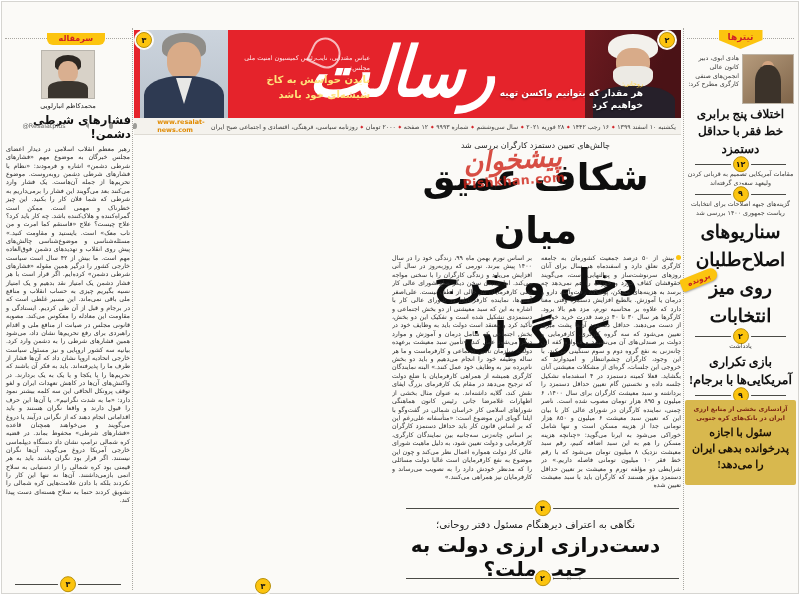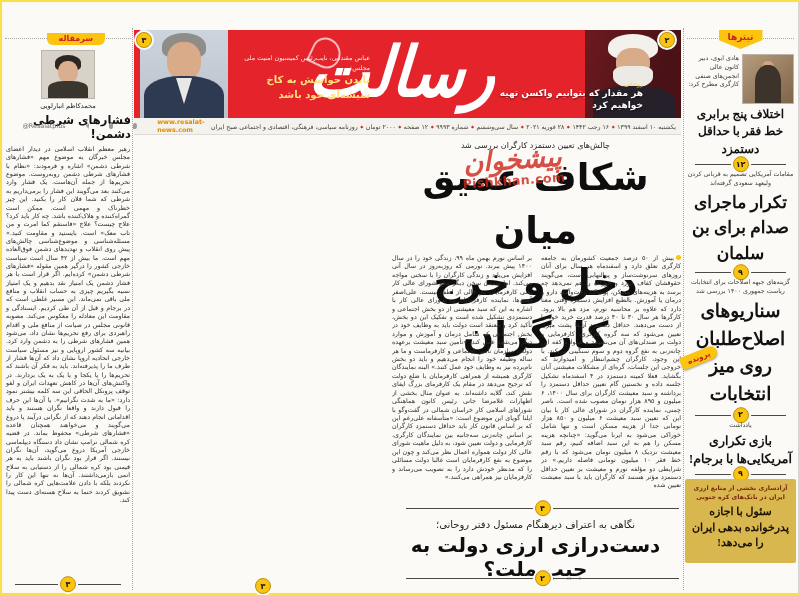--- a/index.html
+++ b/index.html
@@ -1,16 +1,16 @@
 <!DOCTYPE html>
 <html lang="fa"><head>
 <meta charset="utf-8">
 <style>
   html,body{margin:0;padding:0;background:#e8e7e4;font-family:"DejaVu Sans",sans-serif;}
-  #stage{position:relative;width:800px;height:595px;background:#fde047;overflow:hidden;}
+  #stage{position:relative;width:800px;height:595px;background:#ffffff;overflow:hidden;}
   #paper{position:absolute;inset:1px;background:#fbfaf7;border:1px solid #d6d5d1;}
 
   
   .badge{display:inline-flex;width:14px;height:14px;border-radius:50%;background:#fcc40f;border:1px solid #b8900c;
          align-items:center;justify-content:center;font-size:8px;font-weight:bold;color:#151515;
          box-shadow:0 0 0 2px #fbfaf7;}
   .rule{position:relative;border-top:1.4px solid #4a4a46;margin:0 6px;}
   .rule .badge{position:absolute;left:50%;top:0;transform:translate(-50%,-55%);}
   .dotline{position:absolute;border-top:1px dotted #a8a6a0;}
   .vsep{position:absolute;top:28px;height:562px;border-left:1px dotted #aaa8a2;}
@@ -230,21 +230,20 @@
         <div class="h-kicker" style="text-align:right;">هادی ابوی، دبیر کانون عالی انجمن‌های صنفی کارگری مطرح کرد:</div>
       </div>
       <div class="h-headline h1s">اختلاف پنج برابری خط فقر با حداقل دستمزد</div>
       <div class="rule h-rule">
         <span class="badge">۱۲</span>
       </div>
     </div>
 
     <div class="h-item">
       <div class="h-kicker">مقامات آمریکایی تصمیم به قربانی کردن ولیعهد سعودی گرفته‌اند</div>
-      <div class="h-headline h2s">تکرار ماجرای صدام برای بن سلمان</div>
       <div class="rule h-rule">
         <span class="badge">۹</span>
       </div>
     </div>
 
     <div class="h-item">
       <div class="h-kicker">گزینه‌های جبهه اصلاحات برای انتخابات ریاست جمهوری ۱۴۰۰ بررسی شد</div>
       <div class="h-headline h3s">سناریوهای اصلاح‌طلبان روی میز انتخابات</div>
       <div class="case-flag">پرونده</div>
       <div class="rule h-rule">

